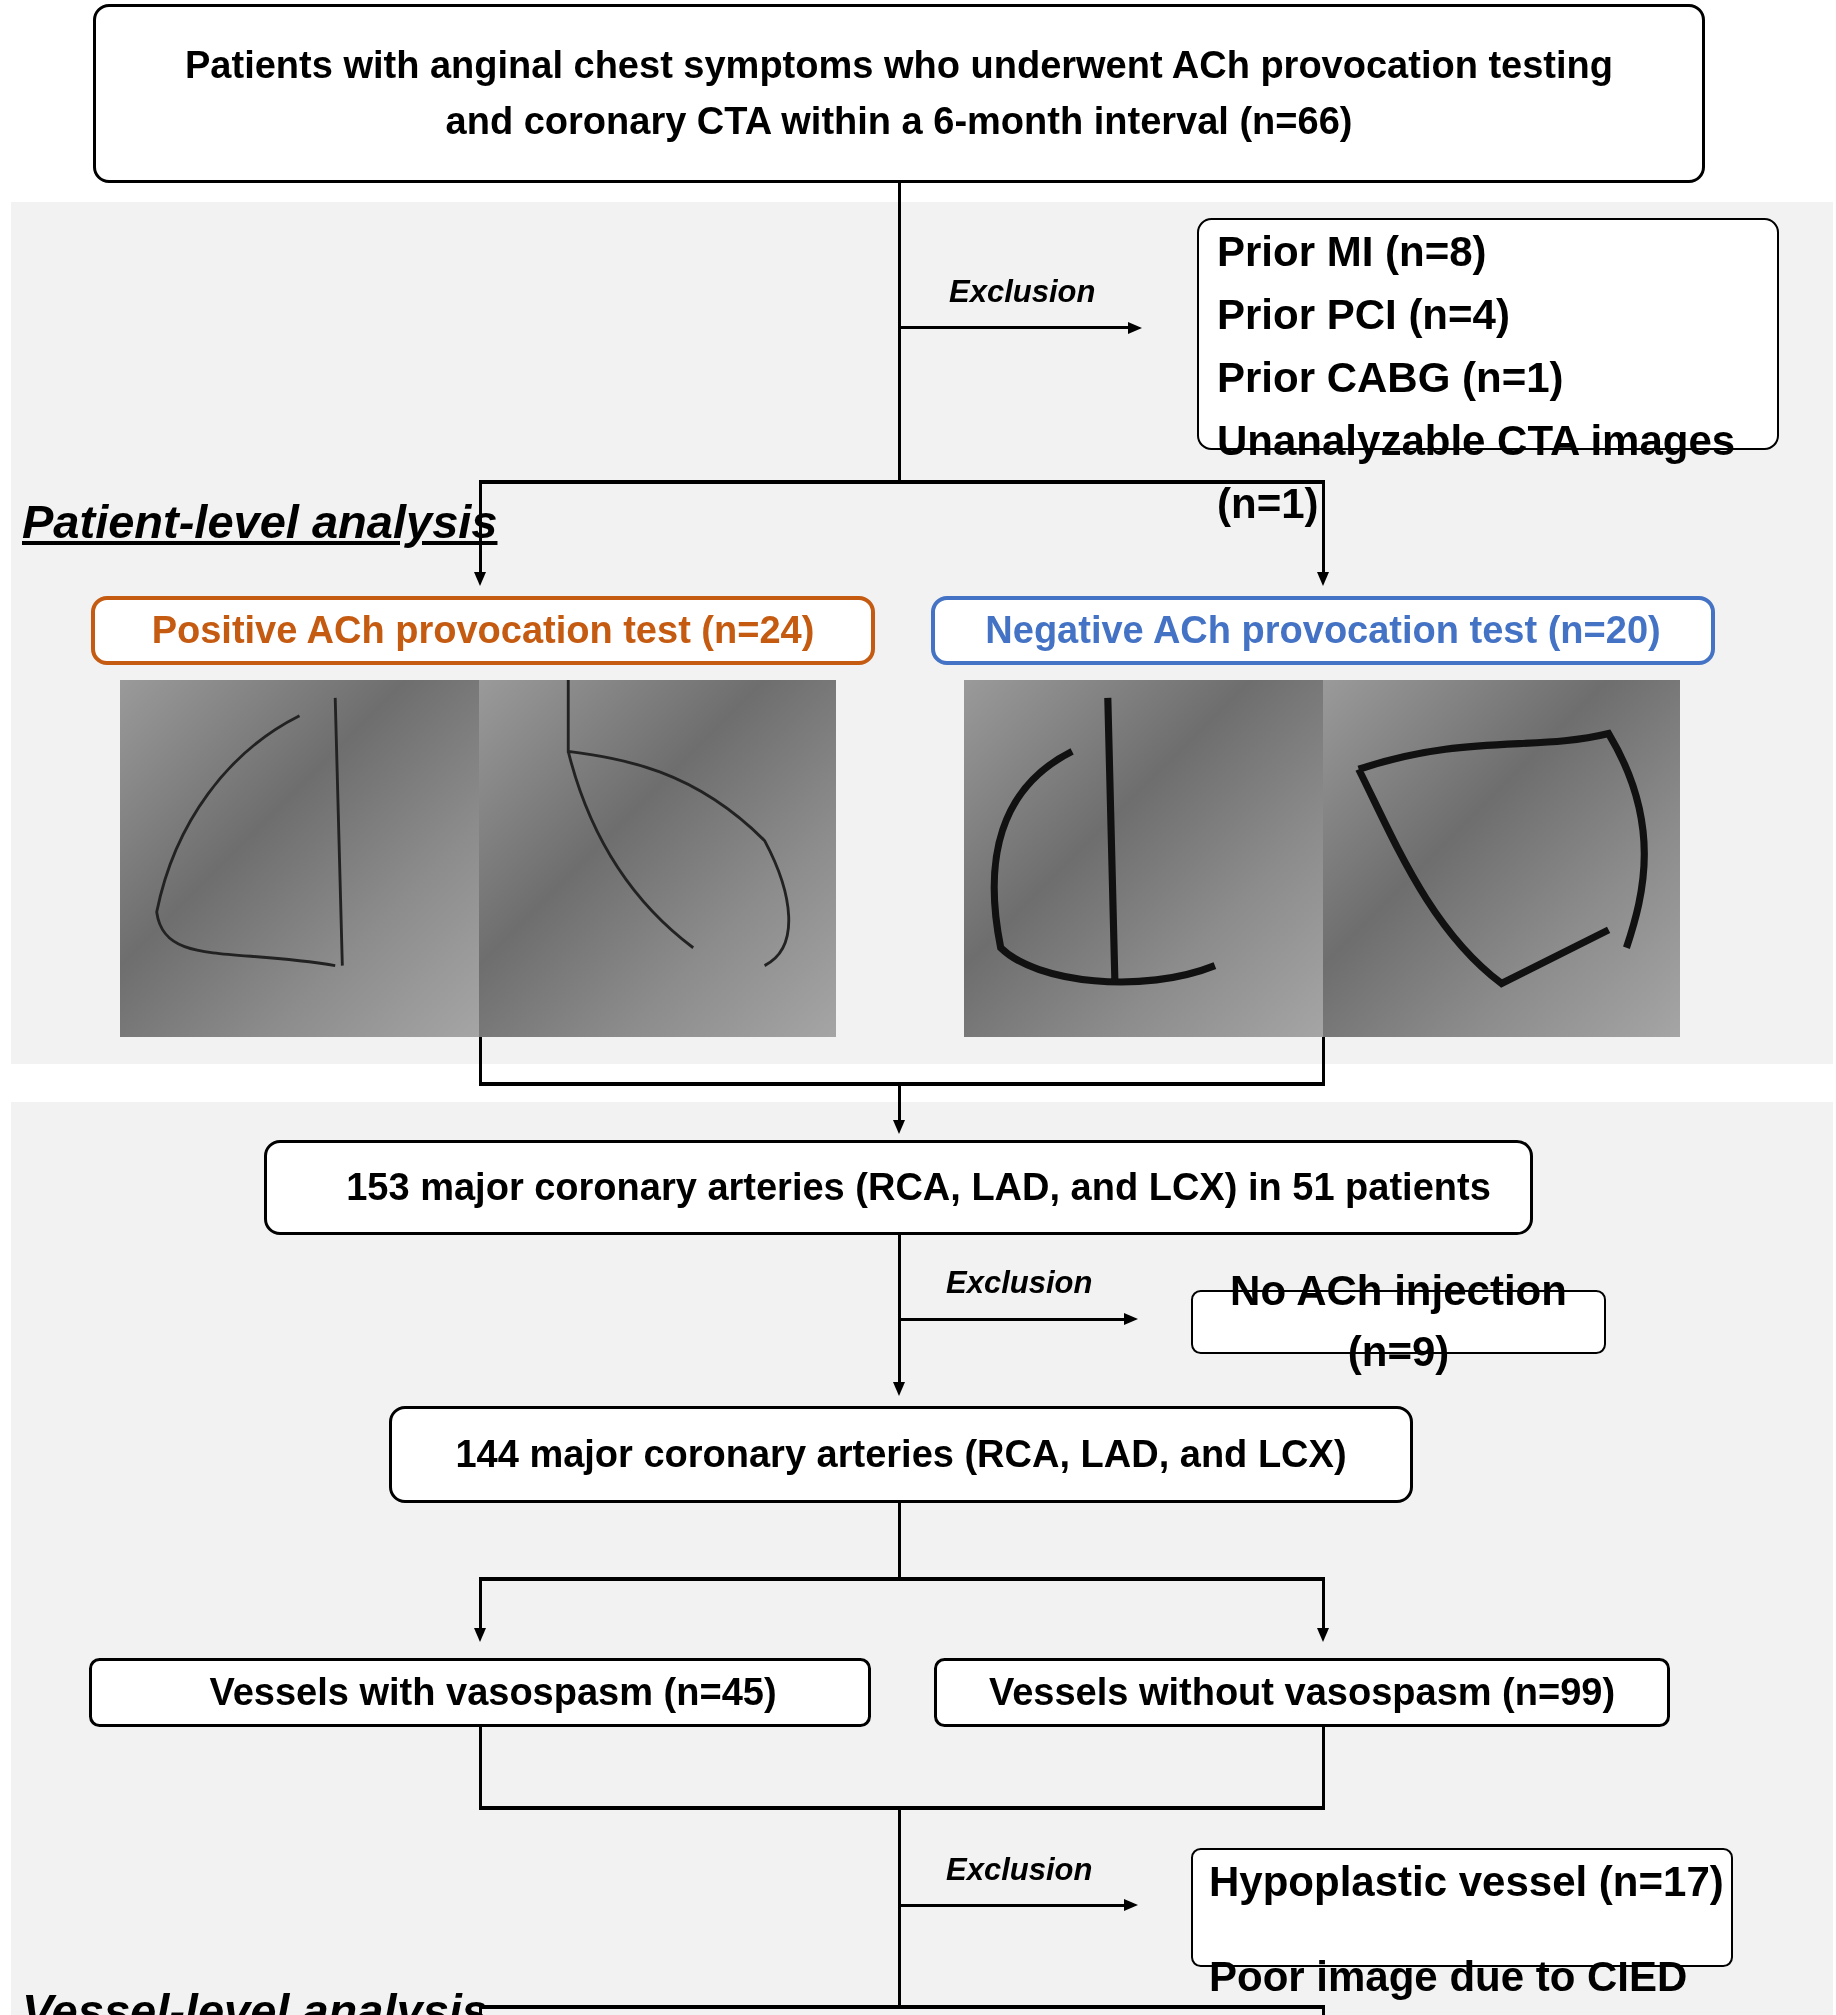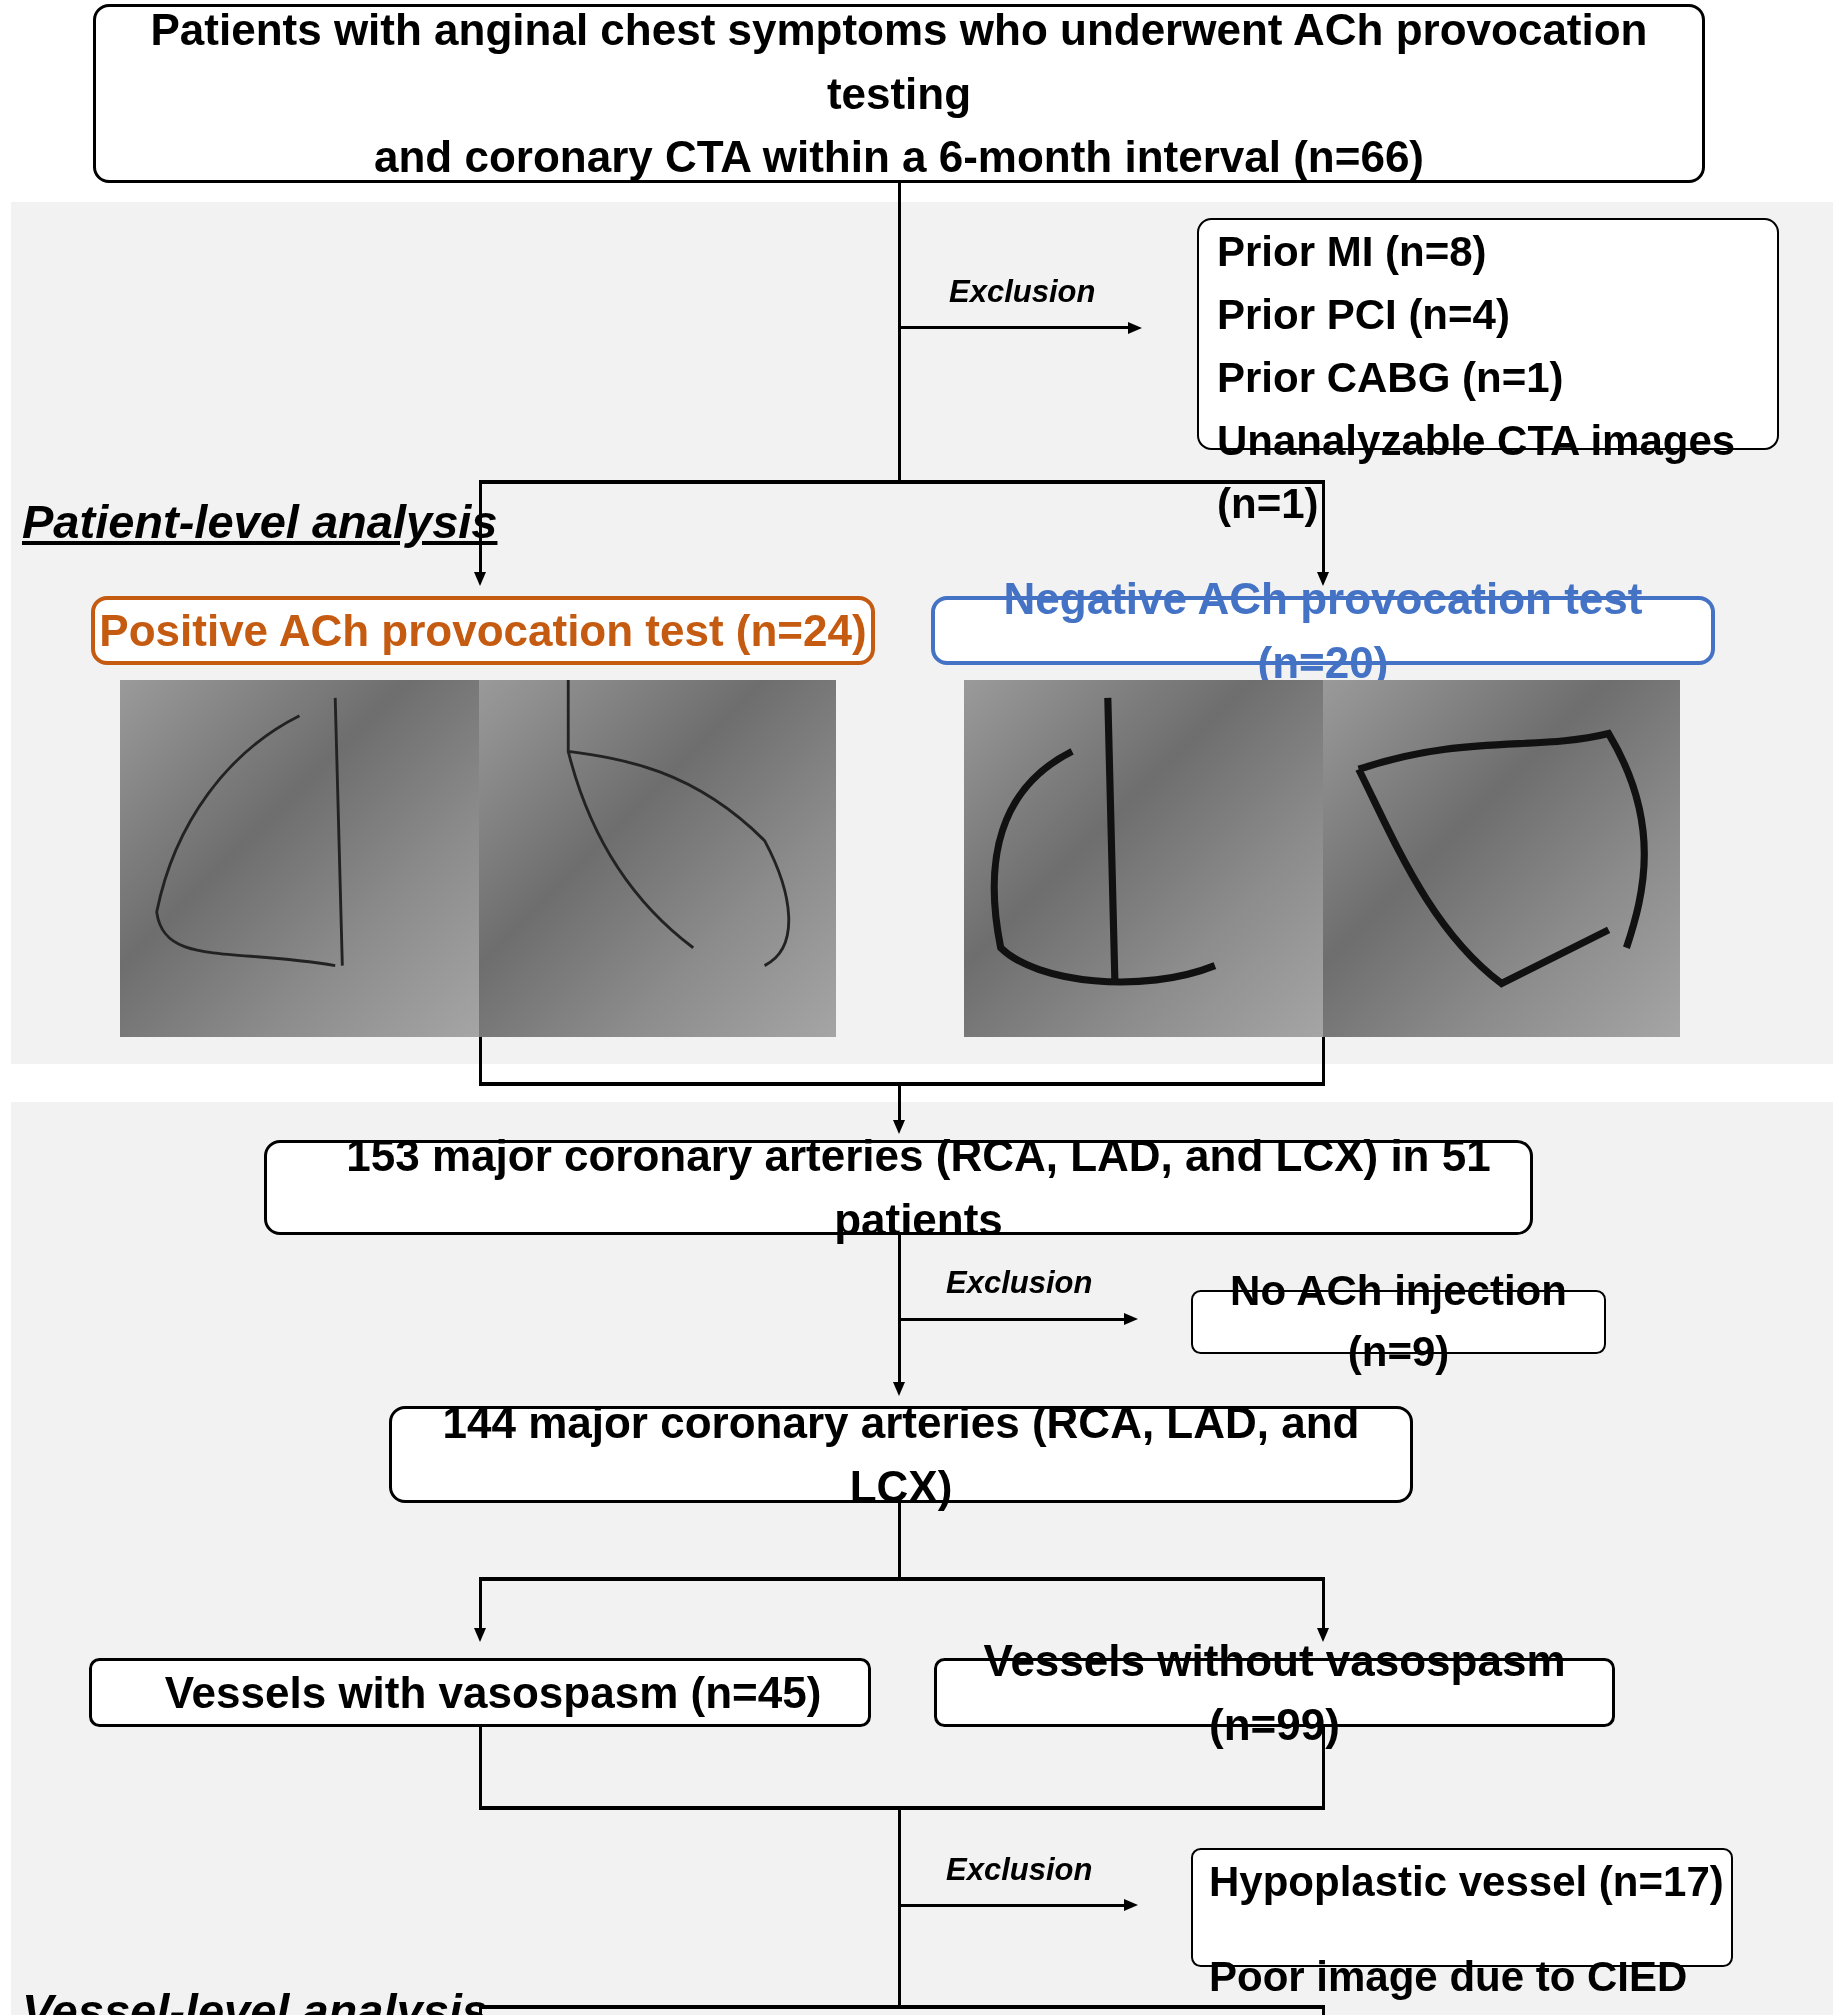--- a/index.html
+++ b/index.html
@@ -1,18 +1,18 @@
 <!DOCTYPE html>
 <html style="font-size:6.4px"><head>
 <meta charset="utf-8">
 <style>
 html,body{margin:0;padding:0;background:#fff;}
 body{width:1836px;height:2190px;position:relative;overflow:hidden;font-family:"Liberation Sans",sans-serif;font-weight:bold;color:#000;}
 .panel{position:absolute;background:#f2f2f2;}
-.box{position:absolute;box-sizing:border-box;background:#fff;border:3.6px solid #000;border-radius:16px;display:flex;align-items:center;justify-content:center;text-align:center;font-size:44px;line-height:1.45;}
+.box{position:absolute;box-sizing:border-box;background:#fff;border:3.6px solid #000;border-radius:16px;display:flex;align-items:center;justify-content:center;text-align:center;font-size:38px;line-height:1.45;}
 .box.sm{border-width:2.4px;border-radius:14.5px;font-size:42px;margin-left:40px;}
 .list{justify-content:flex-start;text-align:left;padding-left:18px;flex-direction:column;align-items:flex-start;line-height:1.5;}
 .line{position:absolute;background:#000;}
 .arrow{position:absolute;width:0;height:0;}
 .down{border-left:6.4px solid transparent;border-right:6.4px solid transparent;border-top:14.5px solid #000;}
 .right{border-top:6.4px solid transparent;border-bottom:6.4px solid transparent;border-left:14.5px solid #000;}
 .lbl{position:absolute;font-style:italic;font-size:31px;}
 .section{position:absolute;font-style:italic;font-size:47px;text-decoration:underline;}
 .img{position:absolute;background:linear-gradient(135deg,#9a9a9a,#6e6e6e 40%,#8c8c8c 70%,#a5a5a5);}
 .img svg{width:100%;height:100%;}
@@ -81,21 +81,21 @@
 <div class="box" style="left:389px;top:1406px;width:1024px;height:97px;">144 major coronary arteries (RCA, LAD, and LCX)</div>
 
 <div class="line" style="left:898px;top:1503px;width:3.2px;height:77px;"></div>
 <div class="line" style="left:479px;top:1577px;width:846px;height:3.6px;"></div>
 <div class="line" style="left:479px;top:1577px;width:3.2px;height:52px;"></div>
 <div class="line" style="left:1322px;top:1577px;width:3.2px;height:52px;"></div>
 <div class="arrow down" style="left:474px;top:1628px;"></div>
 <div class="arrow down" style="left:1317px;top:1628px;"></div>
 
 <div class="box" style="left:89px;top:1658px;width:782px;height:69px;border-radius:10.5px;padding-left:26px;">Vessels with vasospasm (n=45)</div>
-<div class="box" style="left:934px;top:1658px;width:681px;height:69px;border-radius:10.5px;">Vessels without vasospasm (n=99)</div>
+<div class="box" style="left:934px;top:1658px;width:736px;height:69px;border-radius:10.5px;">Vessels without vasospasm (n=99)</div>
 
 <div class="line" style="left:479px;top:1727px;width:3.2px;height:83px;"></div>
 <div class="line" style="left:1322px;top:1727px;width:3.2px;height:83px;"></div>
 <div class="line" style="left:479px;top:1806px;width:846px;height:3.6px;"></div>
 <div class="line" style="left:898px;top:1806px;width:3.2px;height:202px;"></div>
 <div class="line" style="left:898px;top:1904px;width:228px;height:3.2px;"></div>
 <div class="arrow right" style="left:1124px;top:1899px;"></div>
 <div class="lbl" style="left:946px;top:1852px;">Exclusion</div>
 <div class="box sm list" style="left:1151px;top:1848px;width:542px;height:119px;border-radius:9.7px;padding-left:16px;gap:32px;">
   <div>Hypoplastic vessel (n=17)</div>

